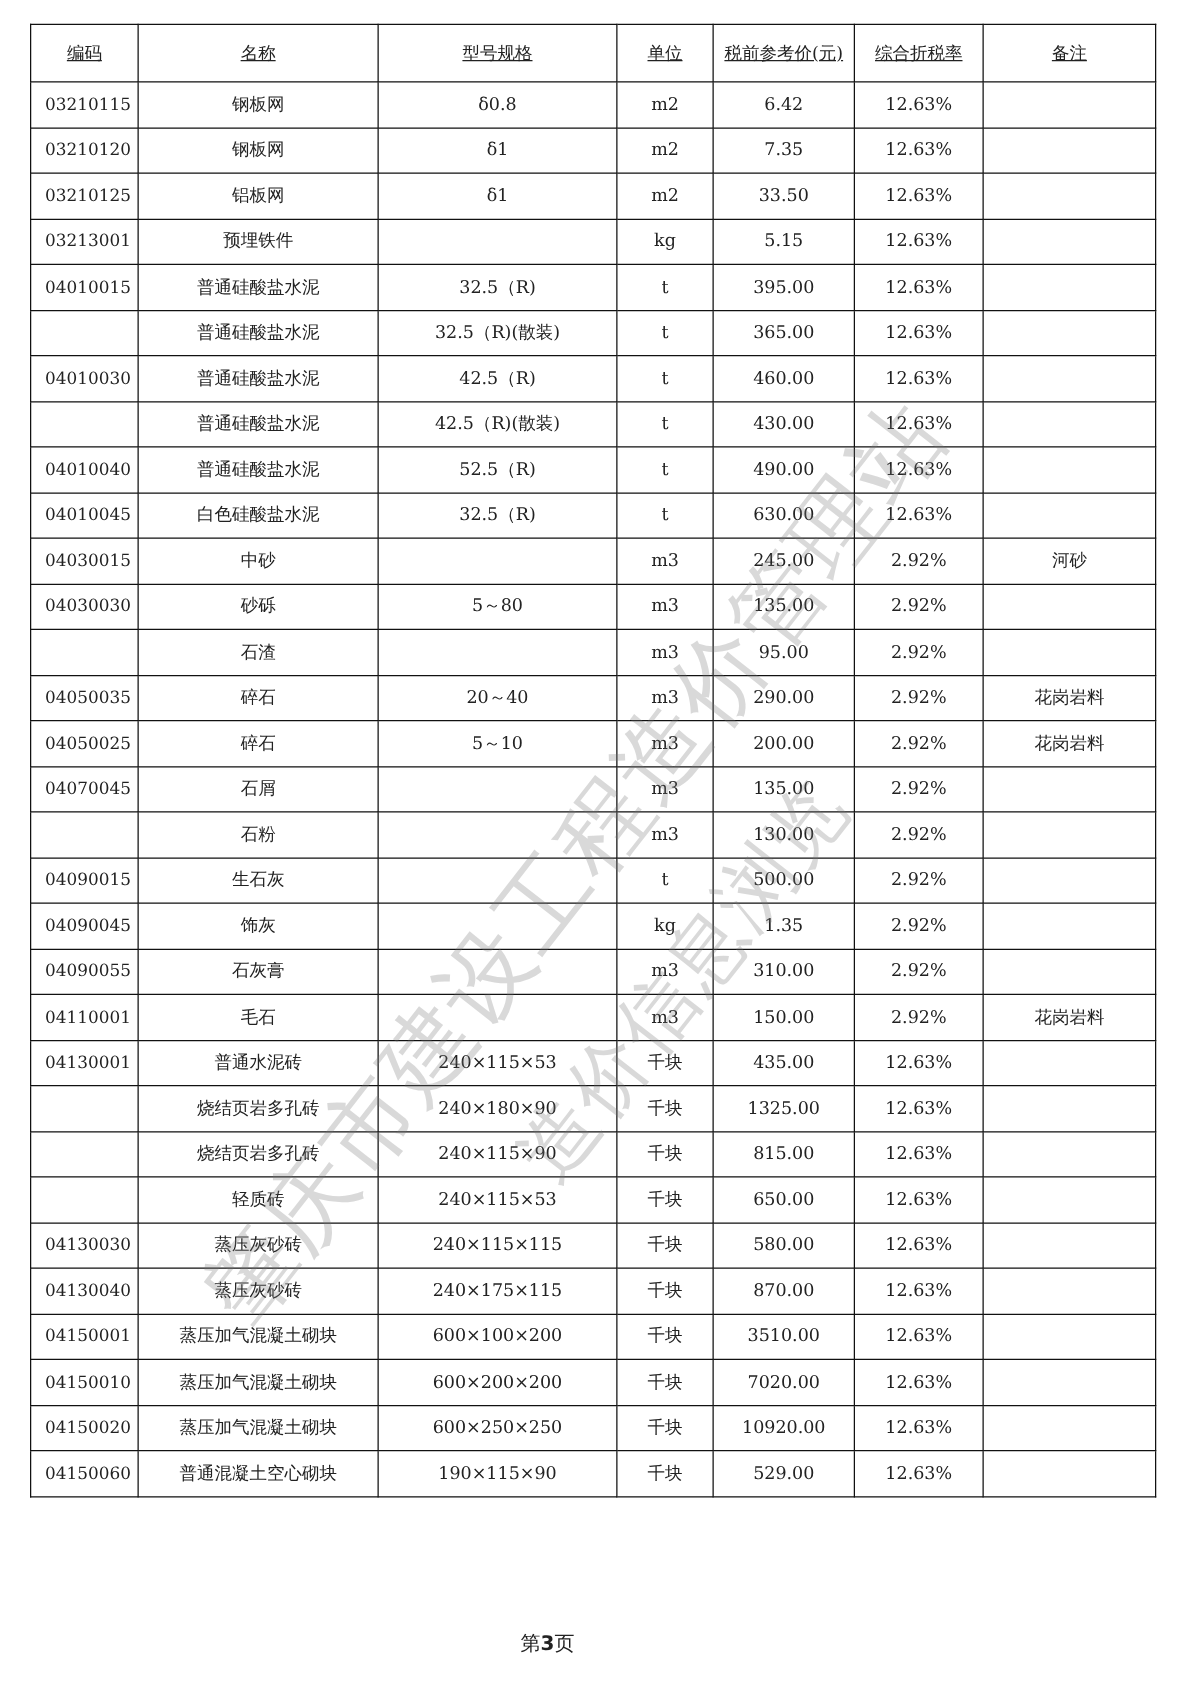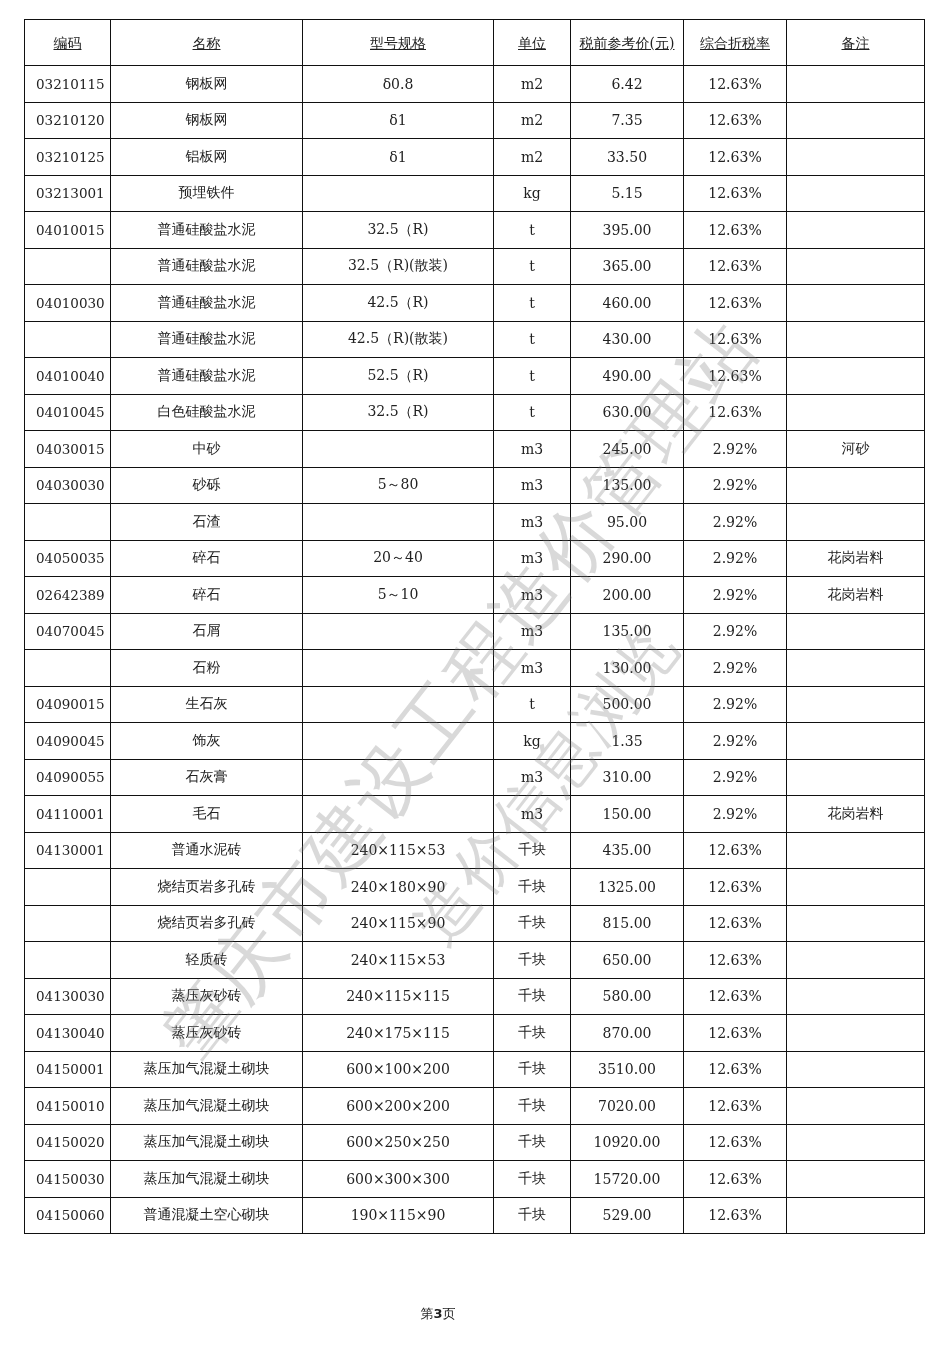--- a/index.html
+++ b/index.html
@@ -5,21 +5,21 @@
     html, body { margin: 0; padding: 0; background: #ffffff; }
     body { width: 950px; height: 1345px; position: relative; overflow: hidden;
            font-family: "DejaVu Serif", "Liberation Serif", serif; color: #222; }
     table { position: absolute; left: 24px; top: 19px; border-collapse: collapse; table-layout: fixed; }
     td, th { border: 1.6px solid #111; text-align: center; vertical-align: middle;
              font-size: 14px; font-weight: normal; padding: 0; overflow: hidden; white-space: nowrap; }
     th { height: 45px; line-height: 18px; white-space: normal; text-decoration: underline; }
     td { height: 35.5px; }
     td.code { text-align: left; padding-left: 11px; font-size: 13.5px; }
     .footer { position: absolute; top: 1305px; left: 0; width: 876px; text-align: center;
-              font-size: 13px; font-family: "DejaVu Sans", sans-serif; }
+              font-size: 16px; font-family: "DejaVu Sans", sans-serif; }
     .footer b { font-weight: bold; }
     .watermark { position: absolute; pointer-events: none; color: rgba(120,120,120,0.28);
                  font-family: "DejaVu Sans", sans-serif; white-space: nowrap; transform-origin: left top; }
     .wm1 { left: 140px; top: 1020px; font-size: 74px; transform: rotate(-52deg); letter-spacing: 2px; }
     .wm2 { left: 395px; top: 910px; font-size: 62px; transform: rotate(-52deg); letter-spacing: 2px; }
   </style>
 </head>
 <body>
 
 <table>
@@ -164,21 +164,21 @@
       <tr>
         <td class="code">04050035</td>
         <td>碎石</td>
         <td>20～40</td>
         <td>m3</td>
         <td>290.00</td>
         <td>2.92%</td>
         <td>花岗岩料</td>
       </tr>
       <tr>
-        <td class="code">02642389</td>
+        <td class="code">04050025</td>
         <td>碎石</td>
         <td>5～10</td>
         <td>m3</td>
         <td>200.00</td>
         <td>2.92%</td>
         <td>花岗岩料</td>
       </tr>
       <tr>
         <td class="code">04070045</td>
         <td>石屑</td>
@@ -304,29 +304,20 @@
         <td>7020.00</td>
         <td>12.63%</td>
         <td></td>
       </tr>
       <tr>
         <td class="code">04150020</td>
         <td>蒸压加气混凝土砌块</td>
         <td>600×250×250</td>
         <td>千块</td>
         <td>10920.00</td>
-        <td>12.63%</td>
-        <td></td>
-      </tr>
-      <tr>
-        <td class="code">04150030</td>
-        <td>蒸压加气混凝土砌块</td>
-        <td>600×300×300</td>
-        <td>千块</td>
-        <td>15720.00</td>
         <td>12.63%</td>
         <td></td>
       </tr>
       <tr>
         <td class="code">04150060</td>
         <td>普通混凝土空心砌块</td>
         <td>190×115×90</td>
         <td>千块</td>
         <td>529.00</td>
         <td>12.63%</td>

